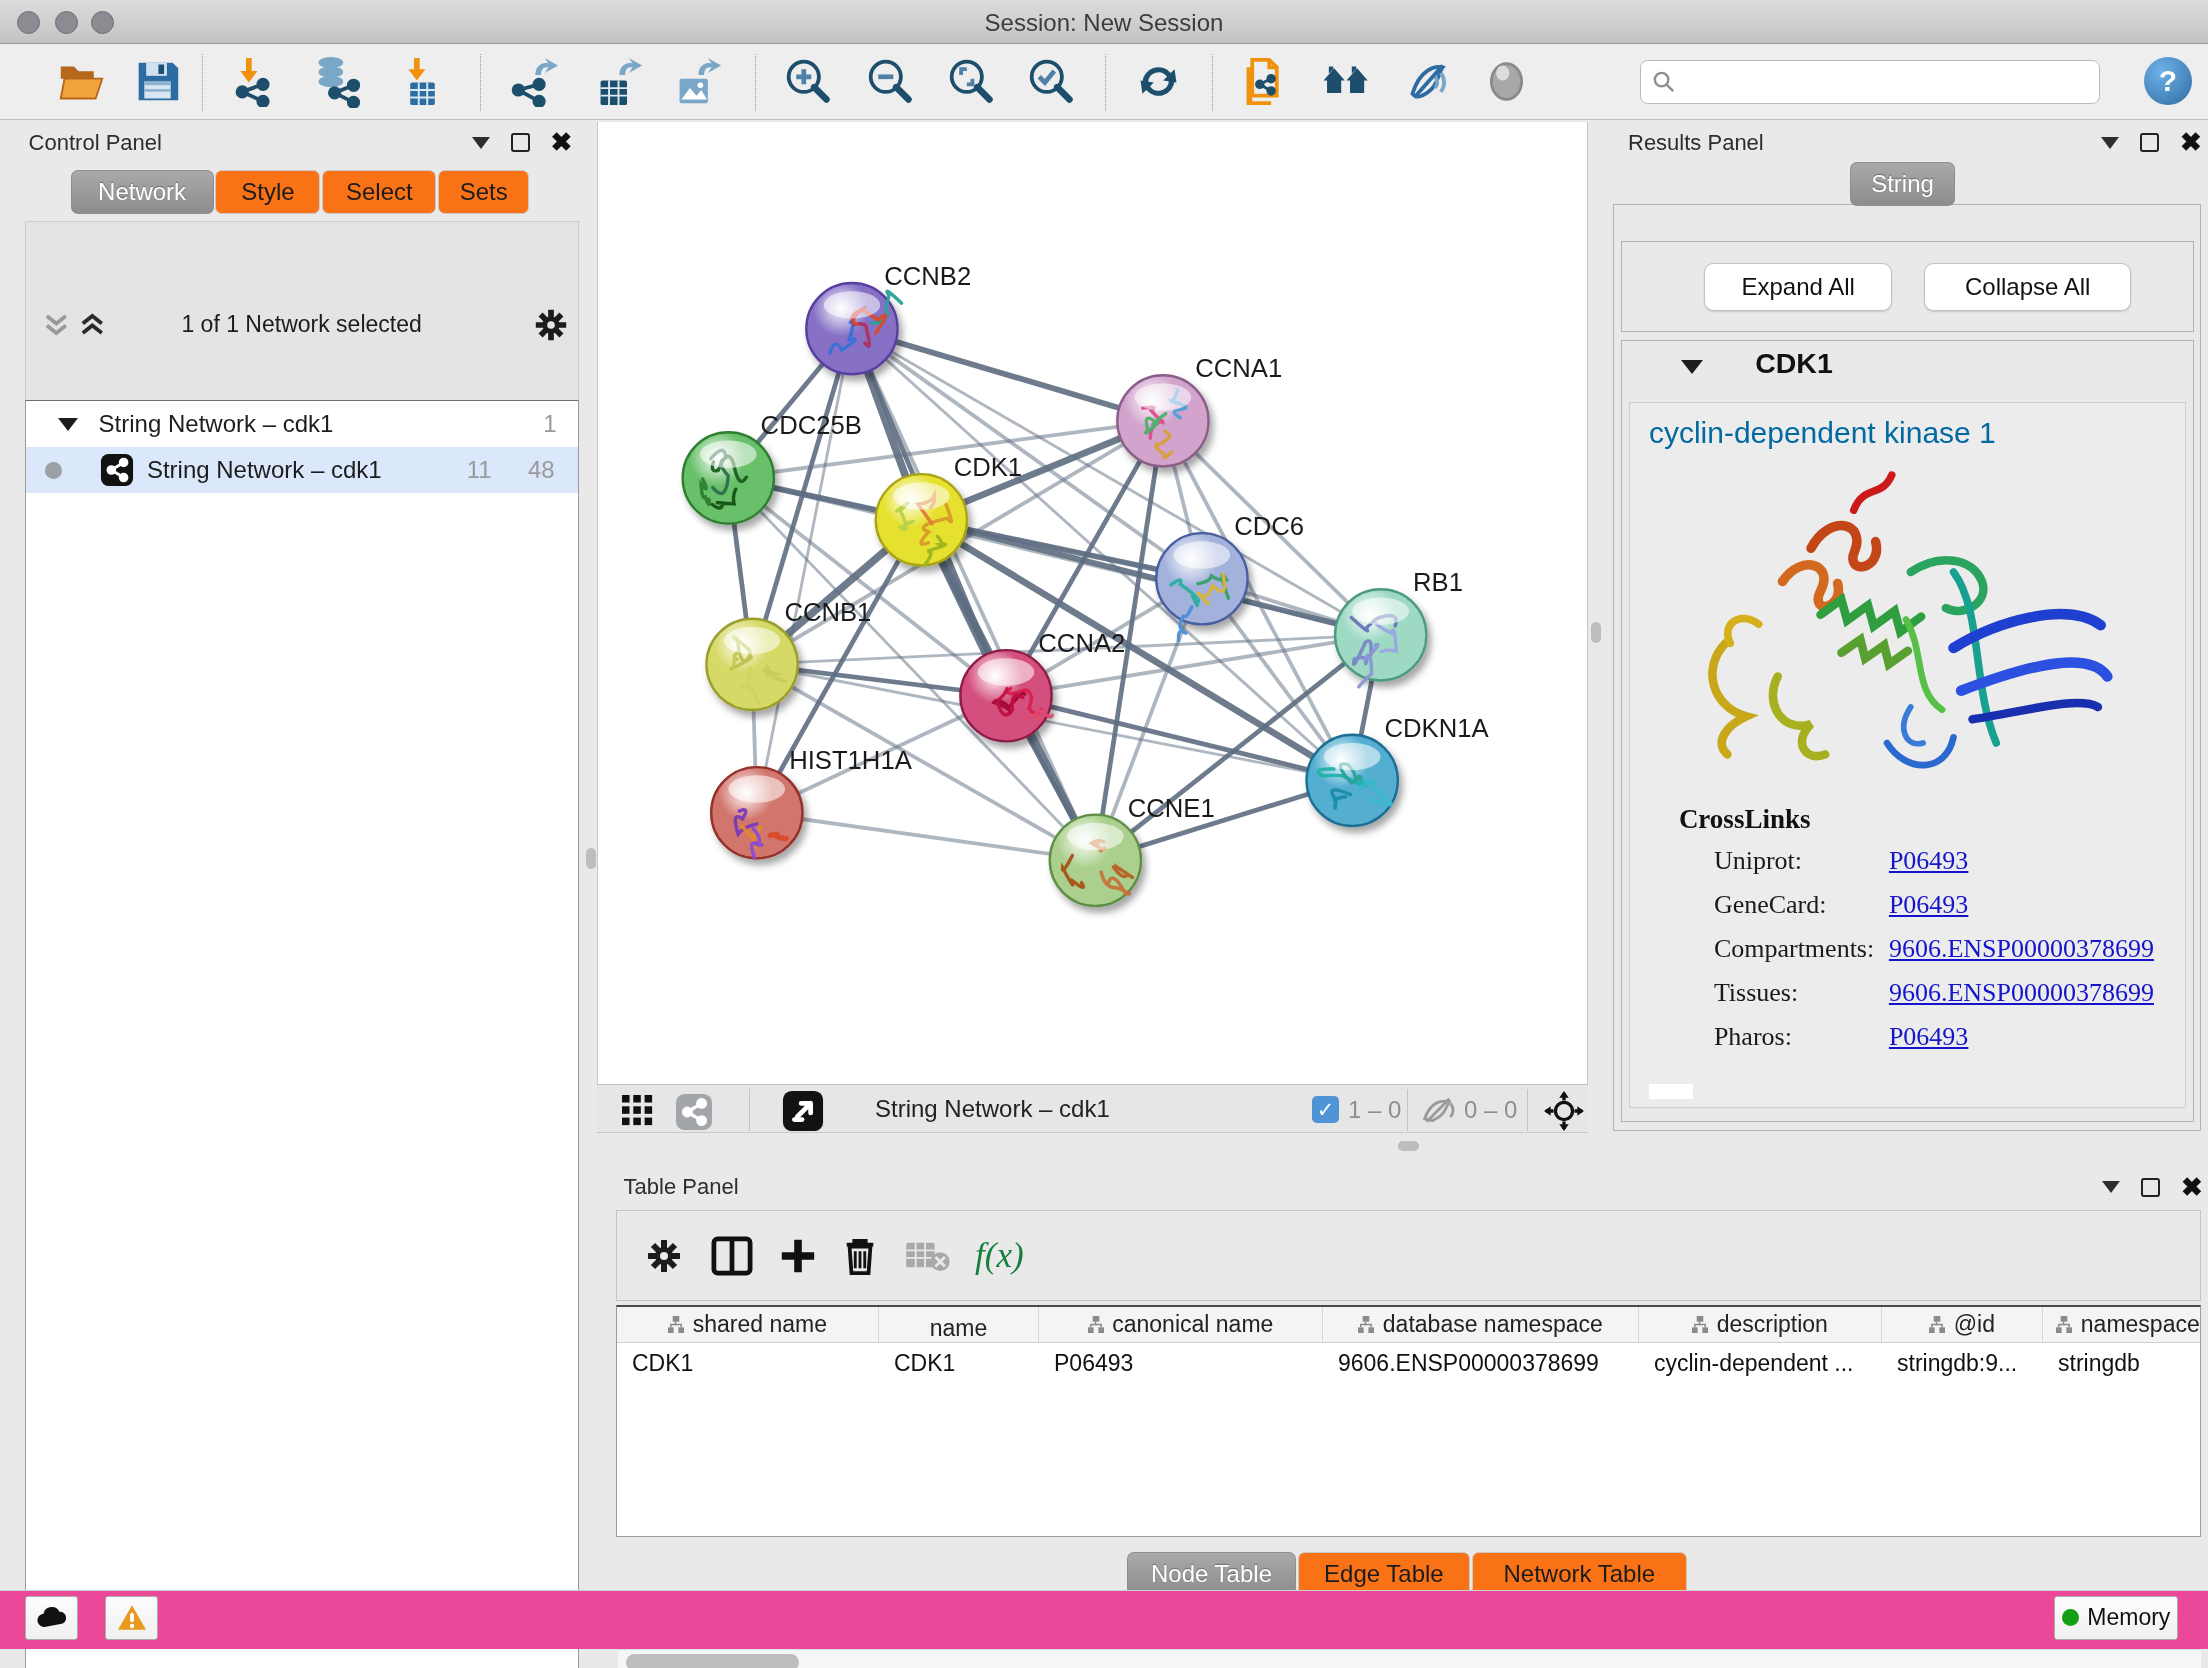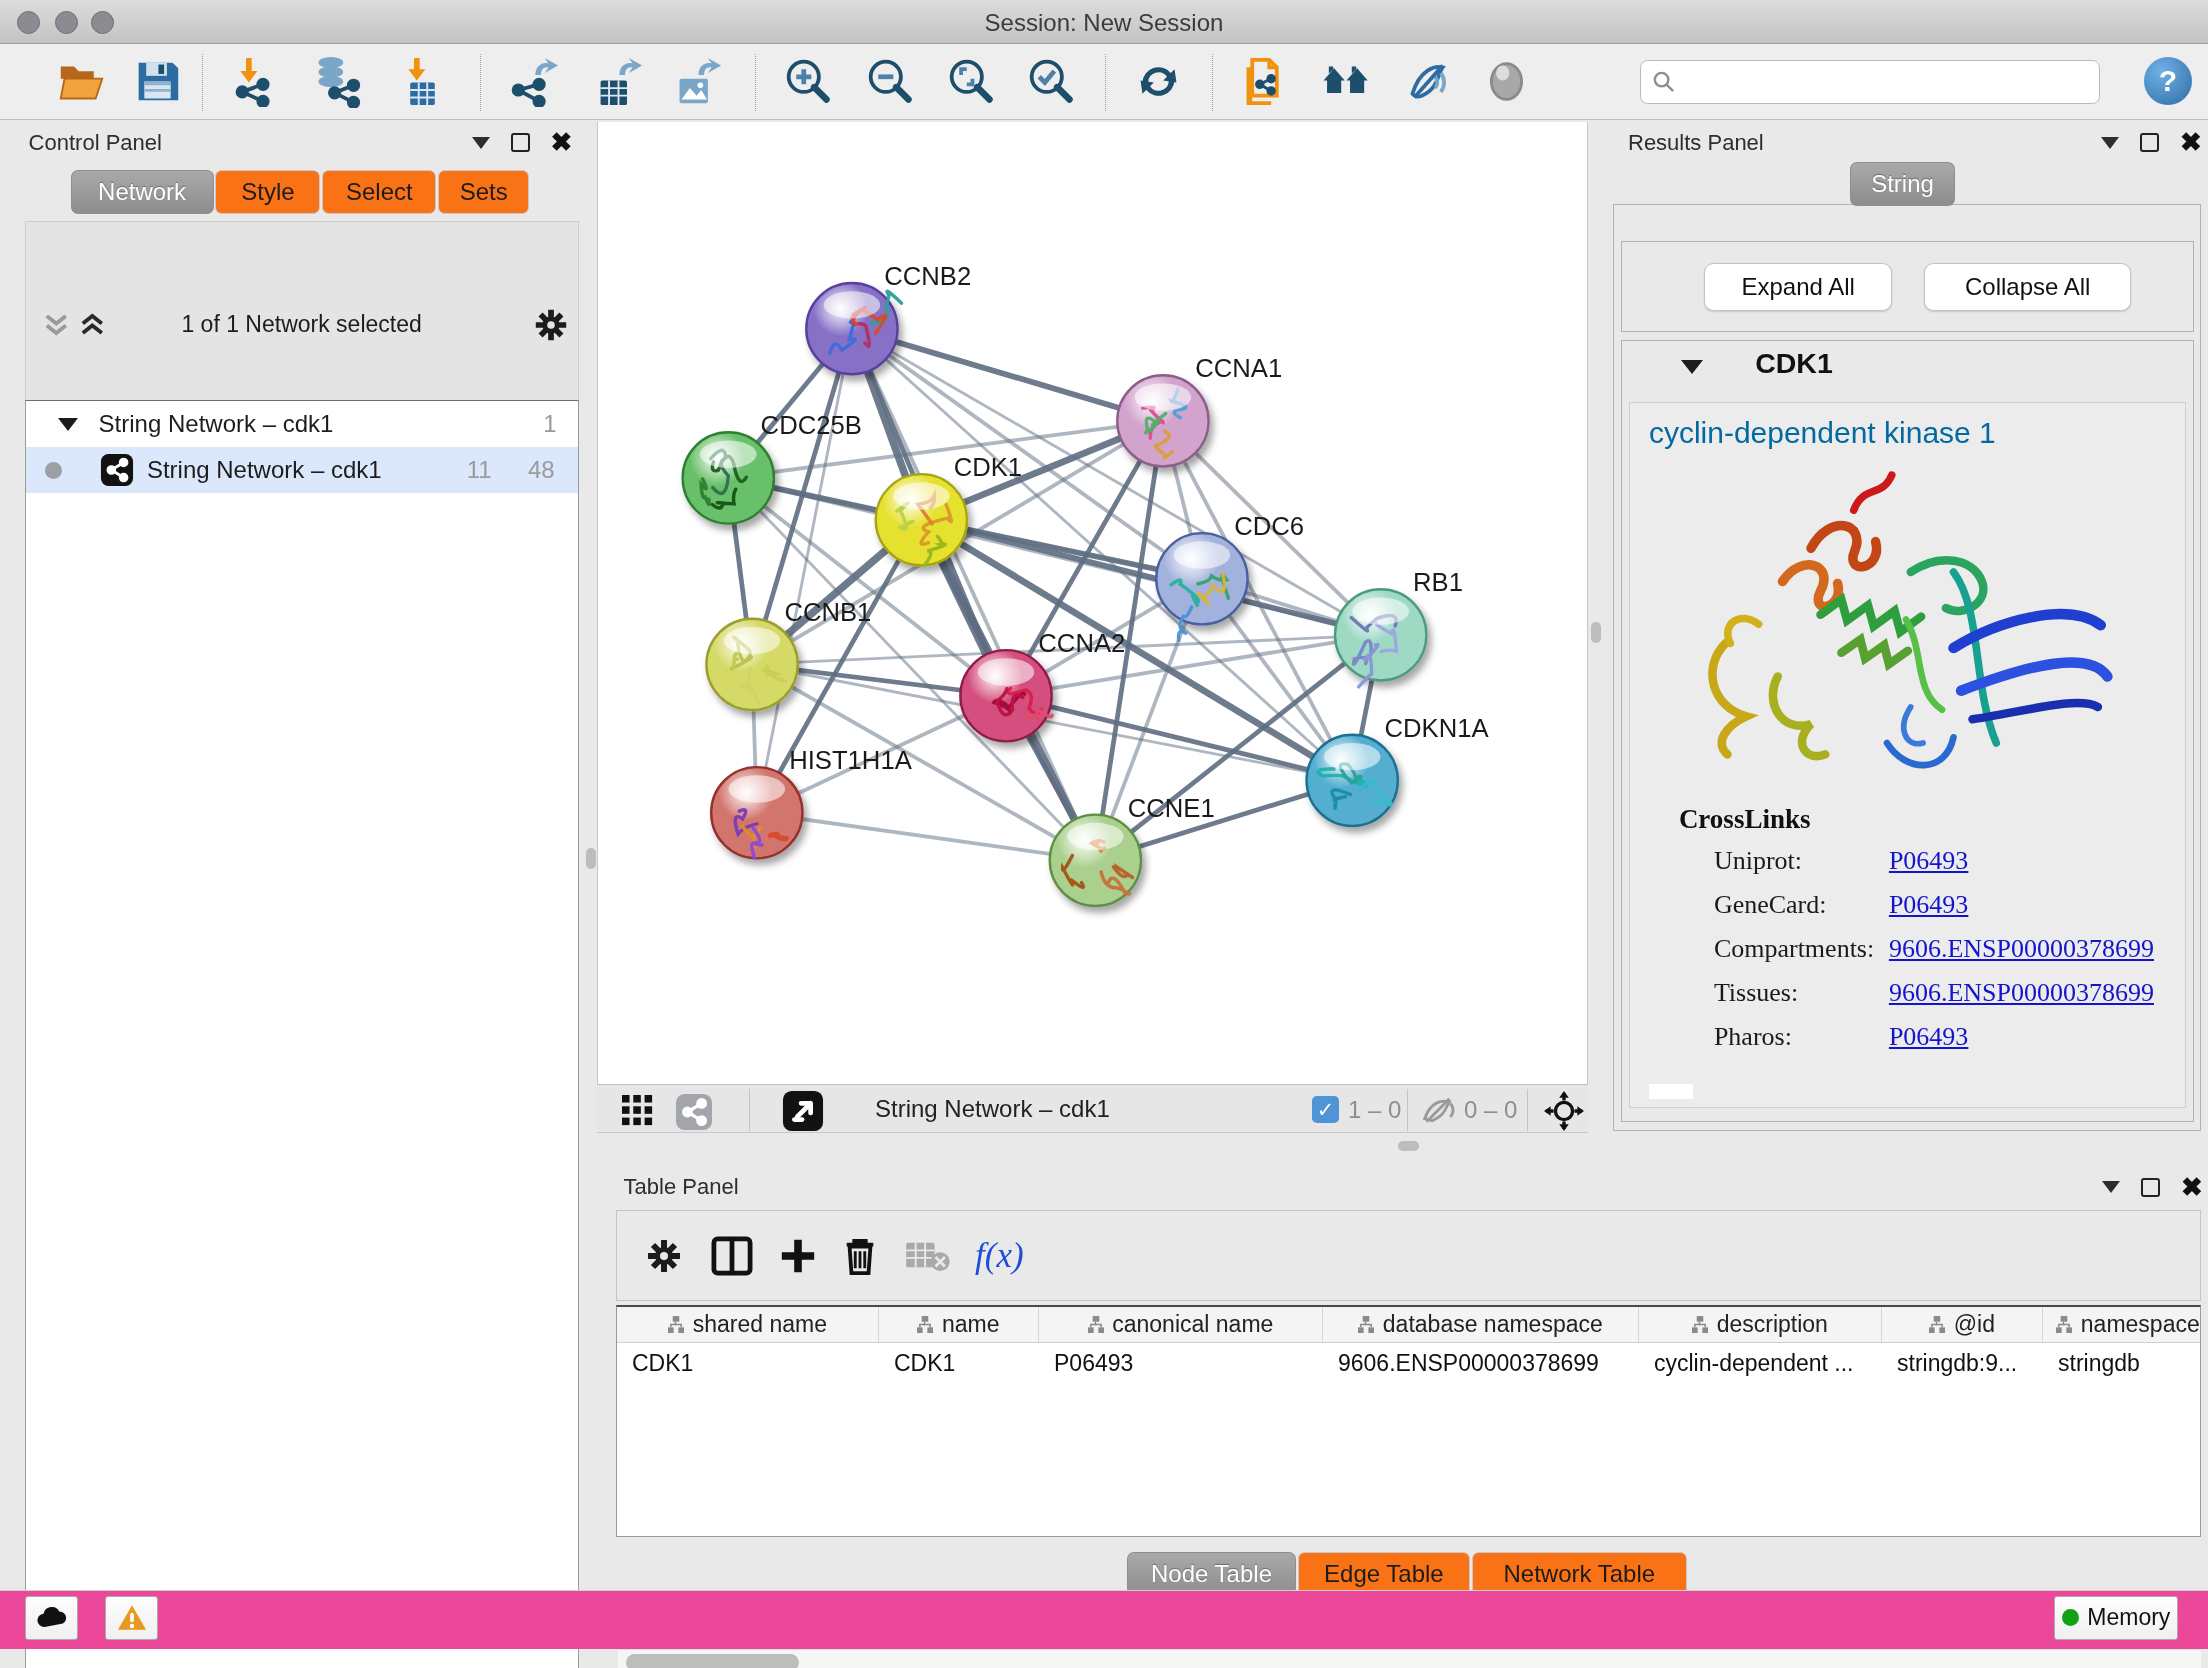--- a/index.html
+++ b/index.html
@@ -680,37 +680,37 @@
       <path d="M15 17 v18 M20 17 v18 M25 17 v18" stroke="#111" stroke-width="3"></path>
     </svg>
     <svg style="margin-left:25px" width="46" height="34" viewBox="0 0 48 36">
       <rect x="2" y="4" width="30" height="26" rx="2" fill="#a9a9a9"></rect>
         <g stroke="#e9e9e9" stroke-width="2">
           <path d="M2 12 h30 M2 20 h30 M12 4 v26 M22 4 v26"></path>
         </g>
       <circle cx="38" cy="24" r="10" fill="#a9a9a9"></circle>
         <path d="M33 19 l10 10 M43 19 l-10 10" stroke="#e9e9e9" stroke-width="3"></path>
     </svg>
-    <div style="margin-left:25px; font-family:'Liberation Serif',serif; font-style:italic; font-size:35px; color:#1d4ed8;">f(x)</div>
+    <div style="margin-left:25px; font-family:'Liberation Serif',serif; font-style:italic; font-size:35px; color:#15803d;">f(x)</div>
   </div>
 
   <div id="tp-table" class="abs">
     <div id="tp-header">
         <div class="th" style="width: 262px;">
           <svg width="16" height="18" viewBox="0 0 17 19">
             <g fill="#8a8a8a">
               <rect x="5" y="0" width="7" height="6"></rect>
               <rect x="0" y="12" width="6" height="6"></rect>
               <rect x="11" y="12" width="6" height="6"></rect>
               <path d="M8 6 v4 M3 12 v-3 h11 v3" stroke="#8a8a8a" stroke-width="1.6" fill="none"></path>
             </g>
           </svg>
           <span>shared name</span>
         </div>
-        <div class="th" style="width: 160px;">
+        <div class="th" style="width: 160px; flex-direction: column;">
           <svg width="16" height="18" viewBox="0 0 17 19">
             <g fill="#8a8a8a">
               <rect x="5" y="0" width="7" height="6"></rect>
               <rect x="0" y="12" width="6" height="6"></rect>
               <rect x="11" y="12" width="6" height="6"></rect>
               <path d="M8 6 v4 M3 12 v-3 h11 v3" stroke="#8a8a8a" stroke-width="1.6" fill="none"></path>
             </g>
           </svg>
           <span>name</span>
         </div>

